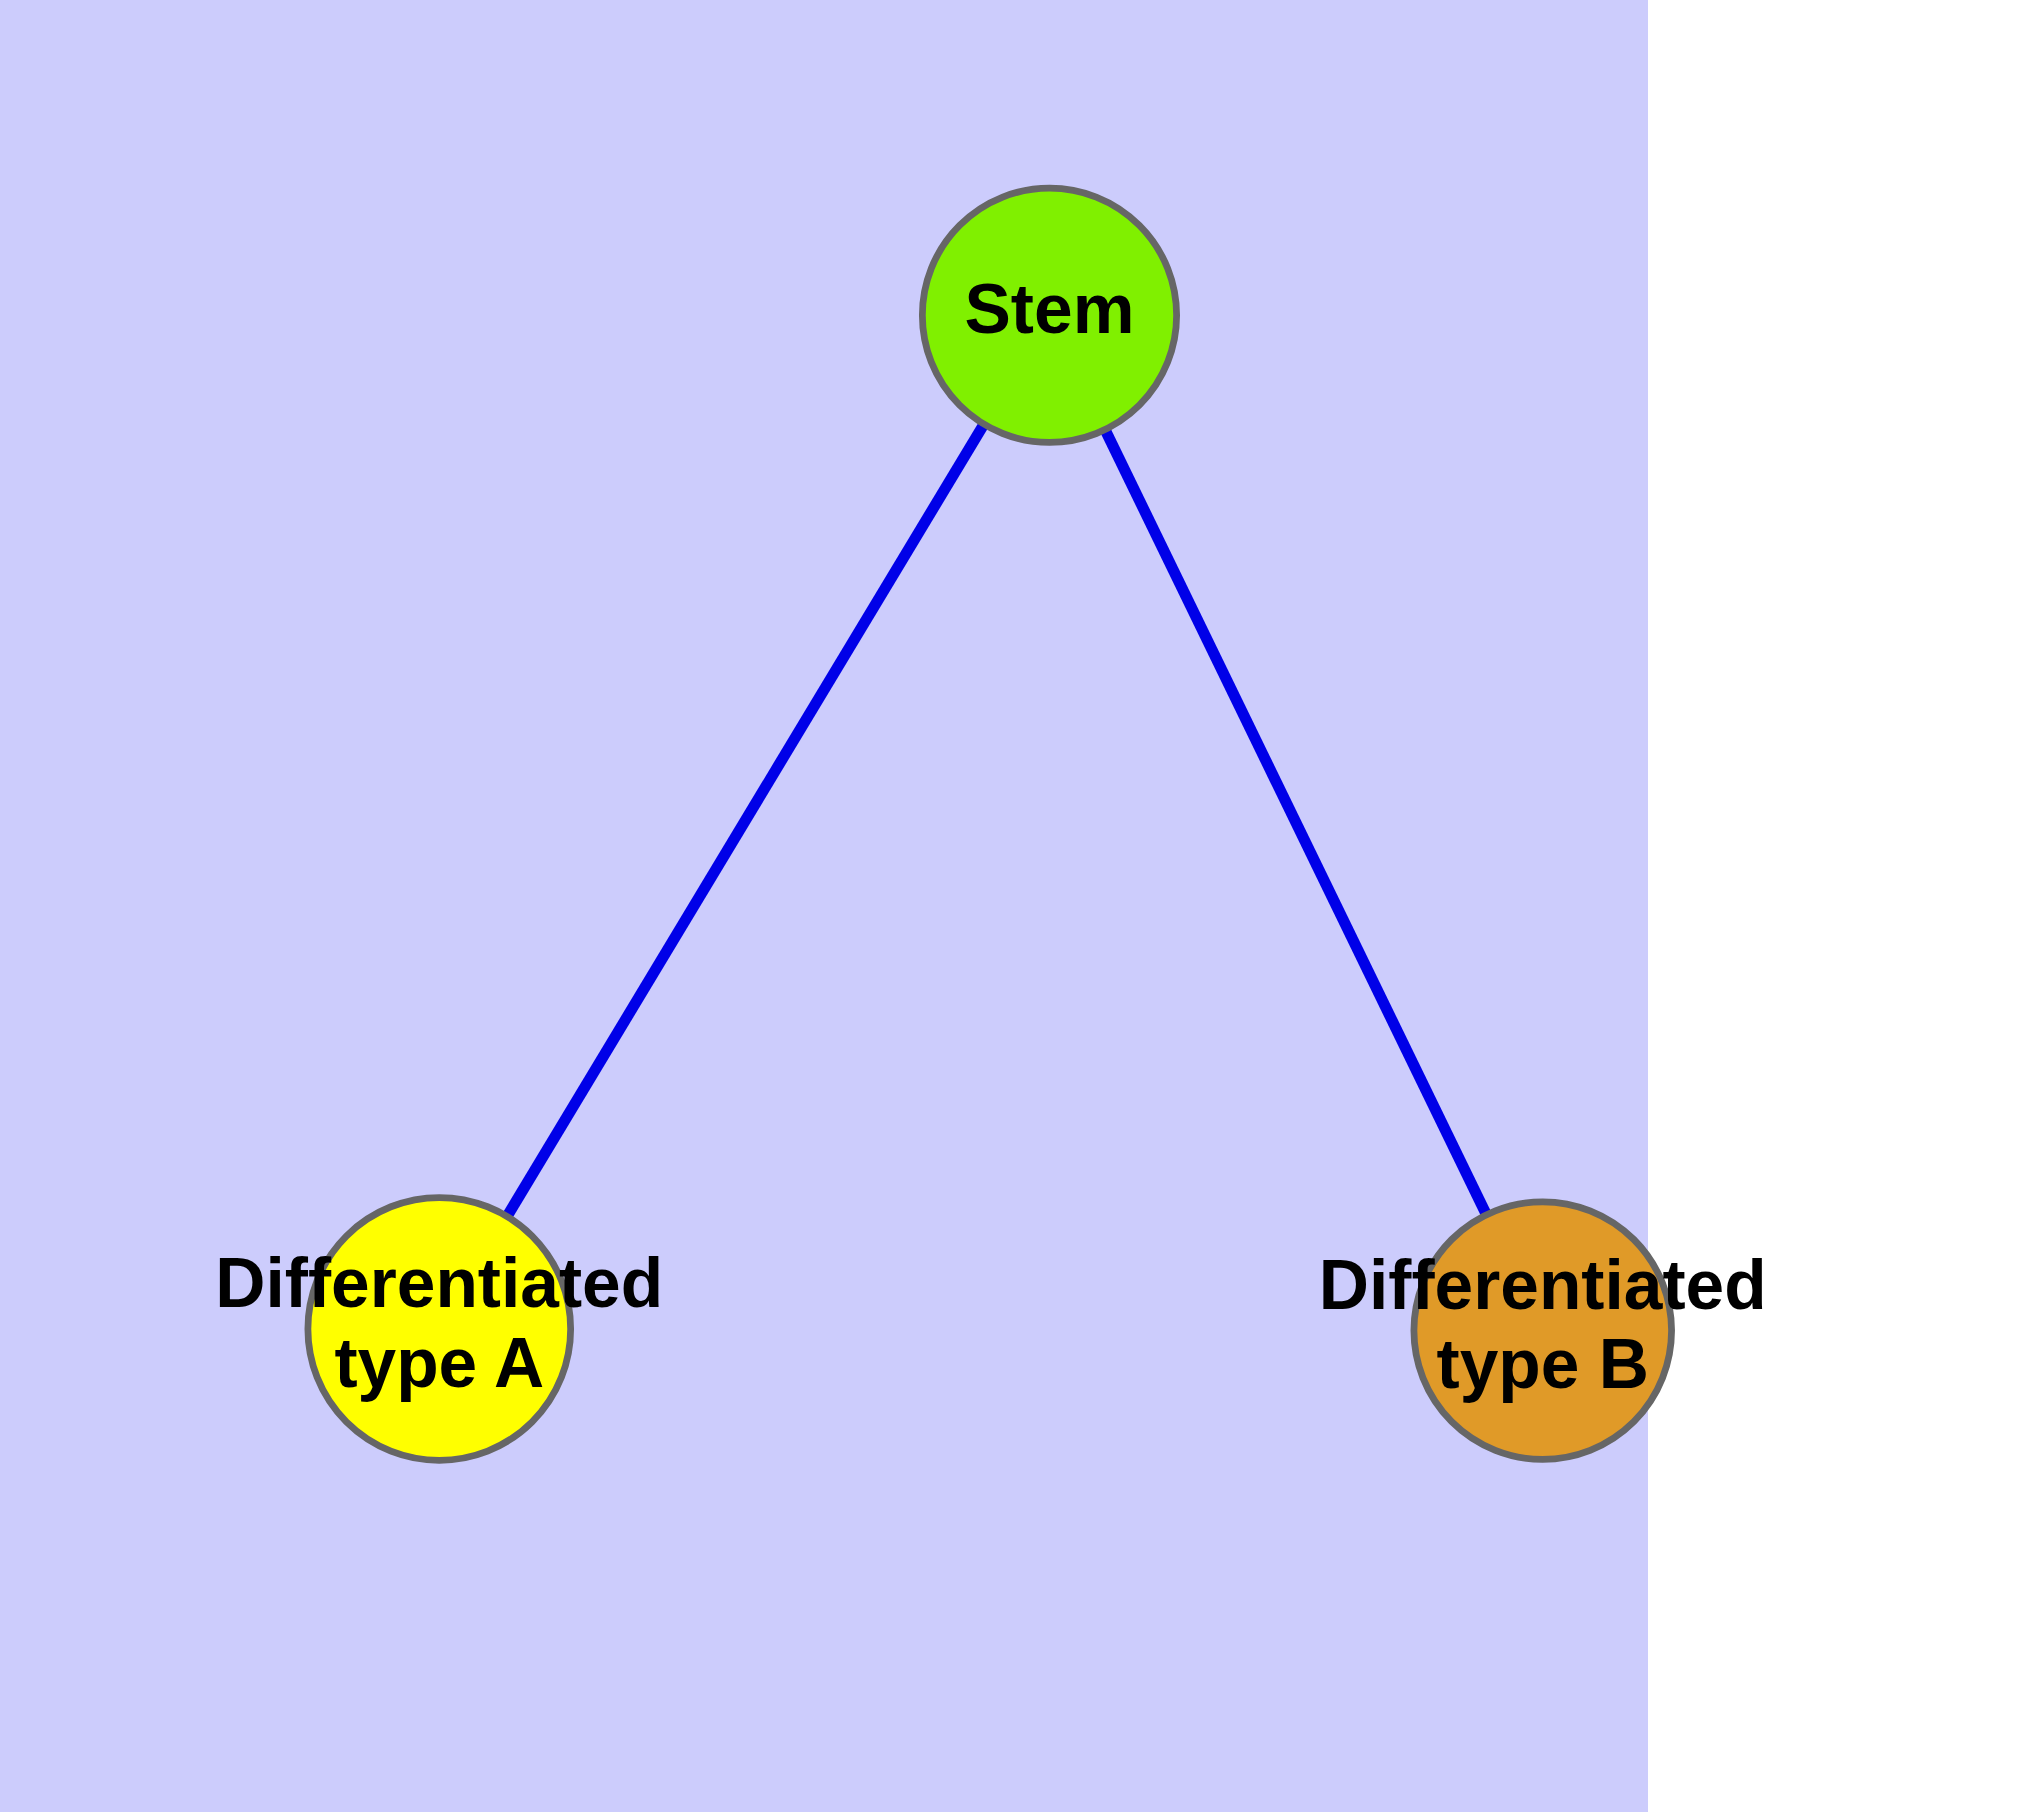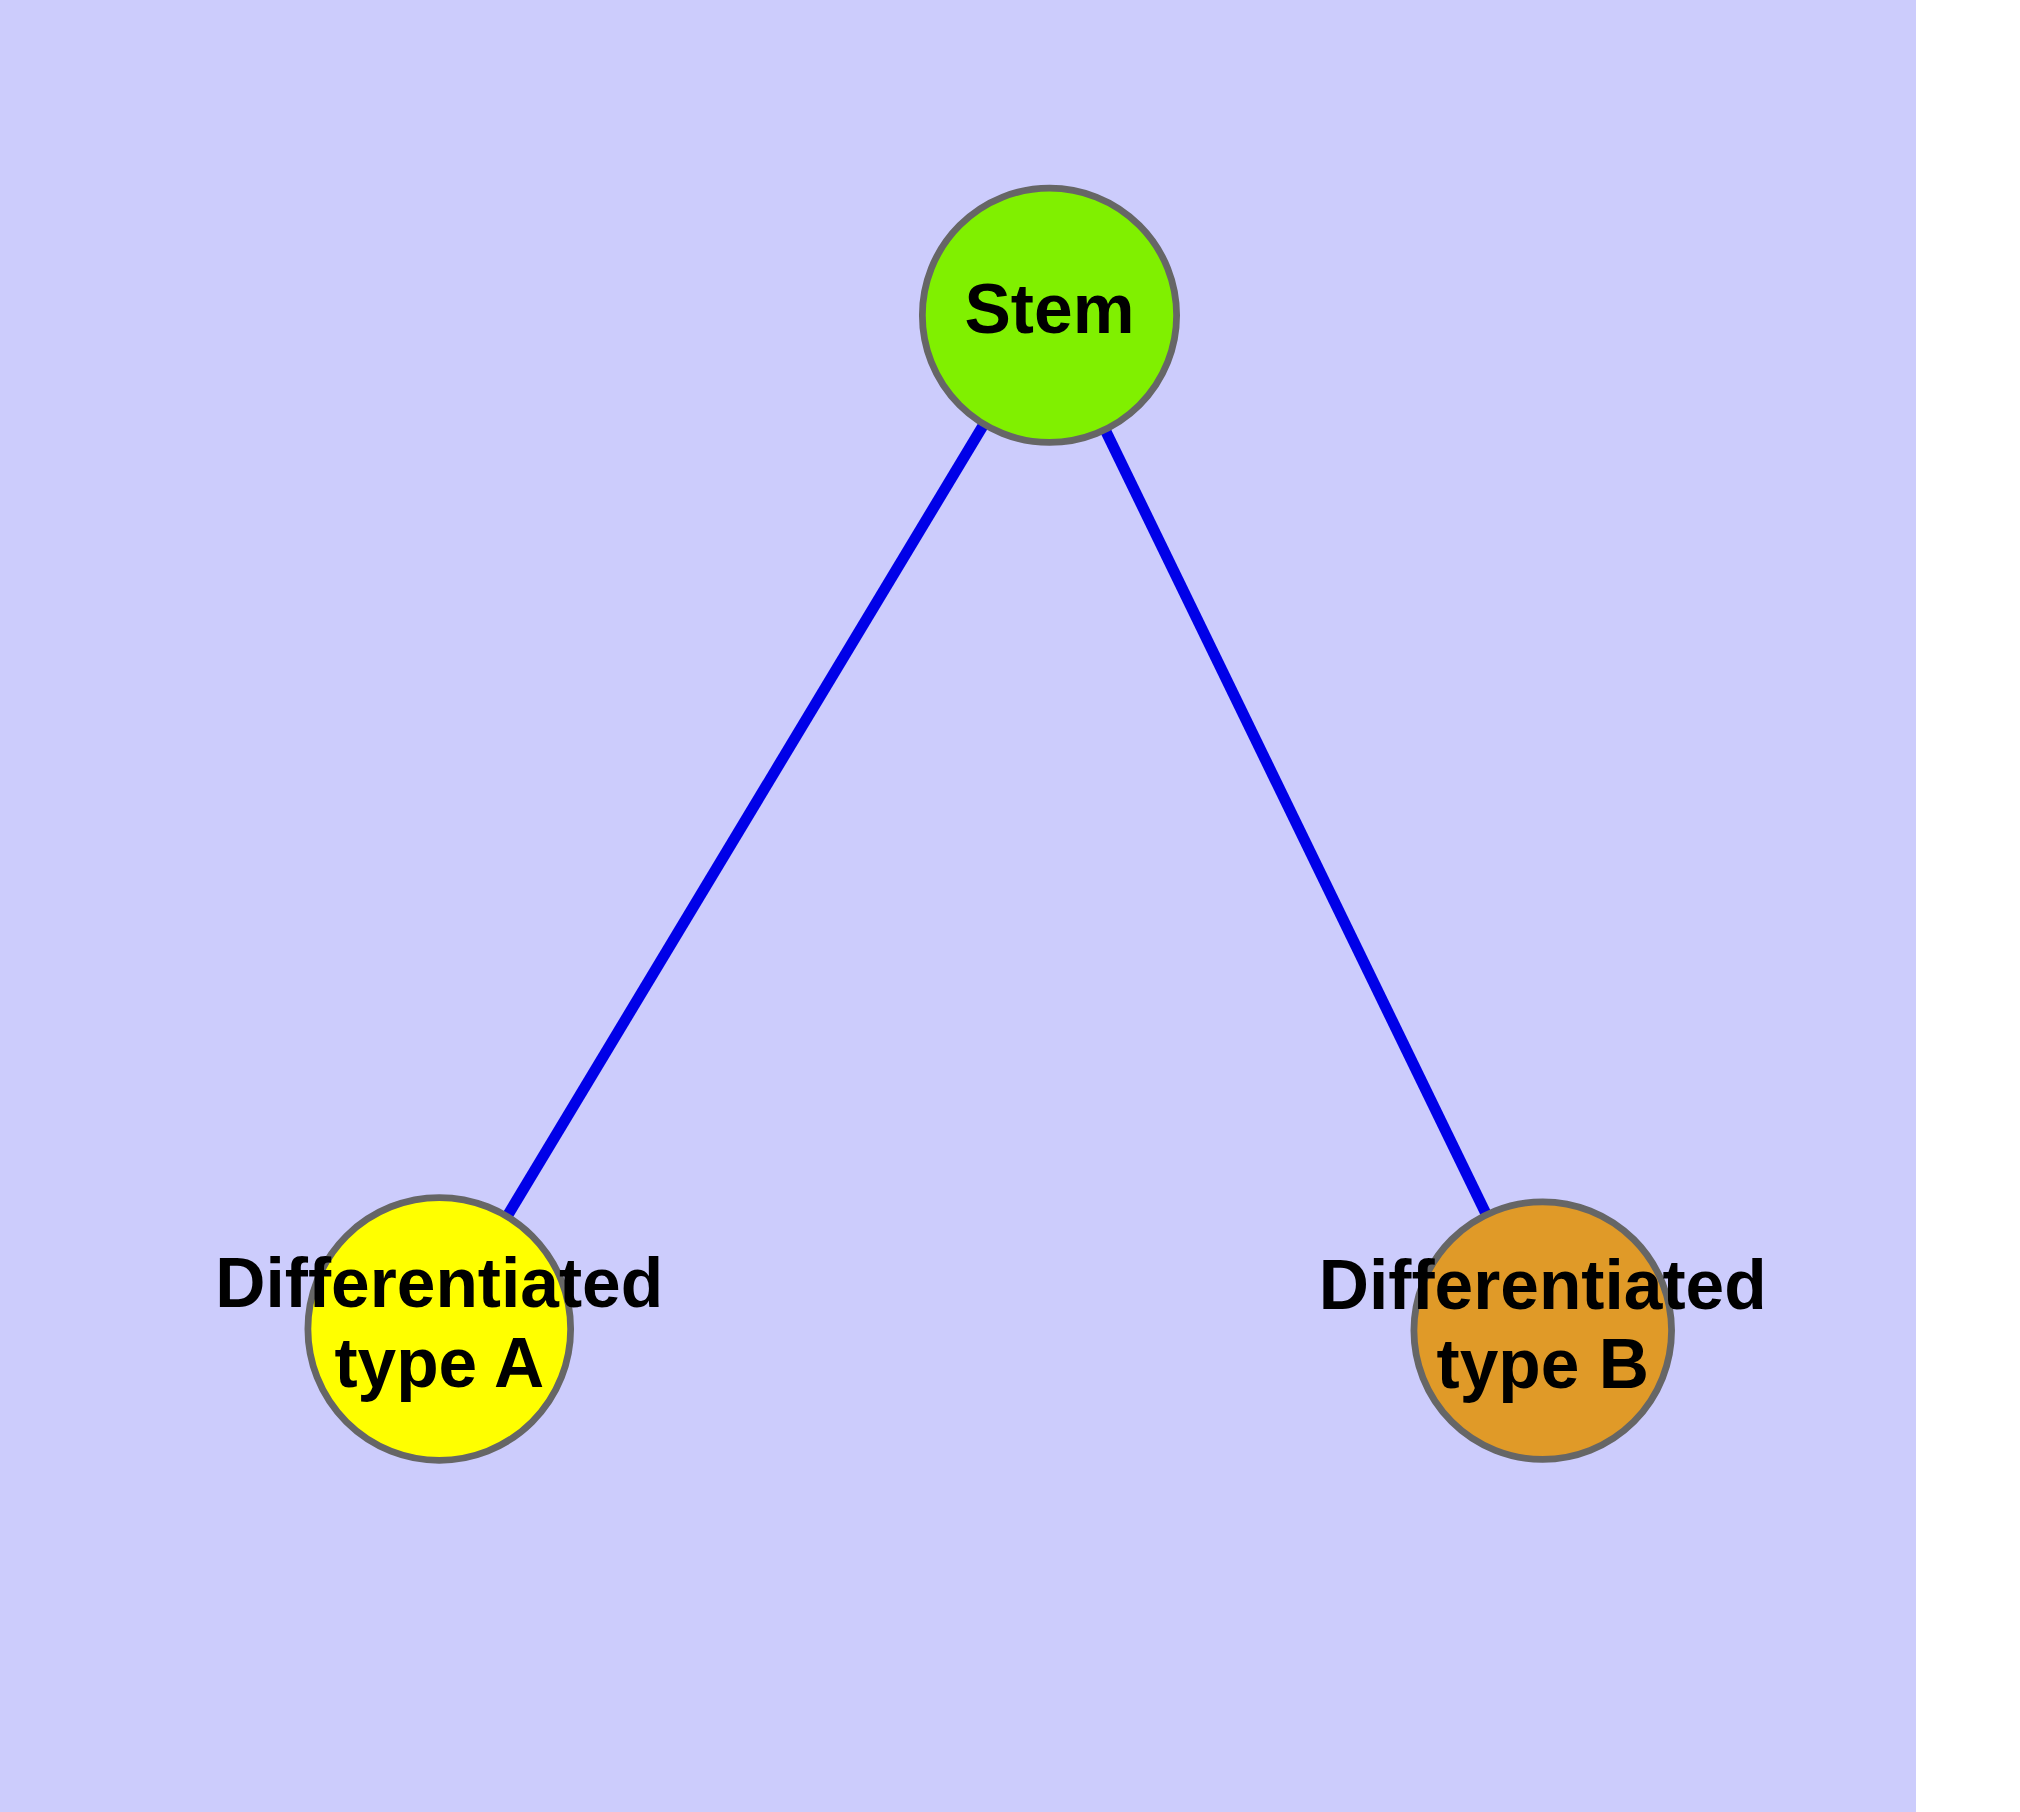--- a/index.html
+++ b/index.html
@@ -8,21 +8,21 @@
     padding: 0;
   }
   body {
     width: 2021px;
     height: 1812px;
     overflow: hidden;
     font-family: "Liberation Sans", sans-serif;
   }
   #graph-canvas {
     position: relative;
-    width: 1916px;
+    width: 1648px;
     height: 1812px;
     background: #ccccfc;
   }
   #graph-svg {
     position: absolute;
     top: 0;
     left: 0;
     width: 2021px;
     height: 1812px;
     display: block;

